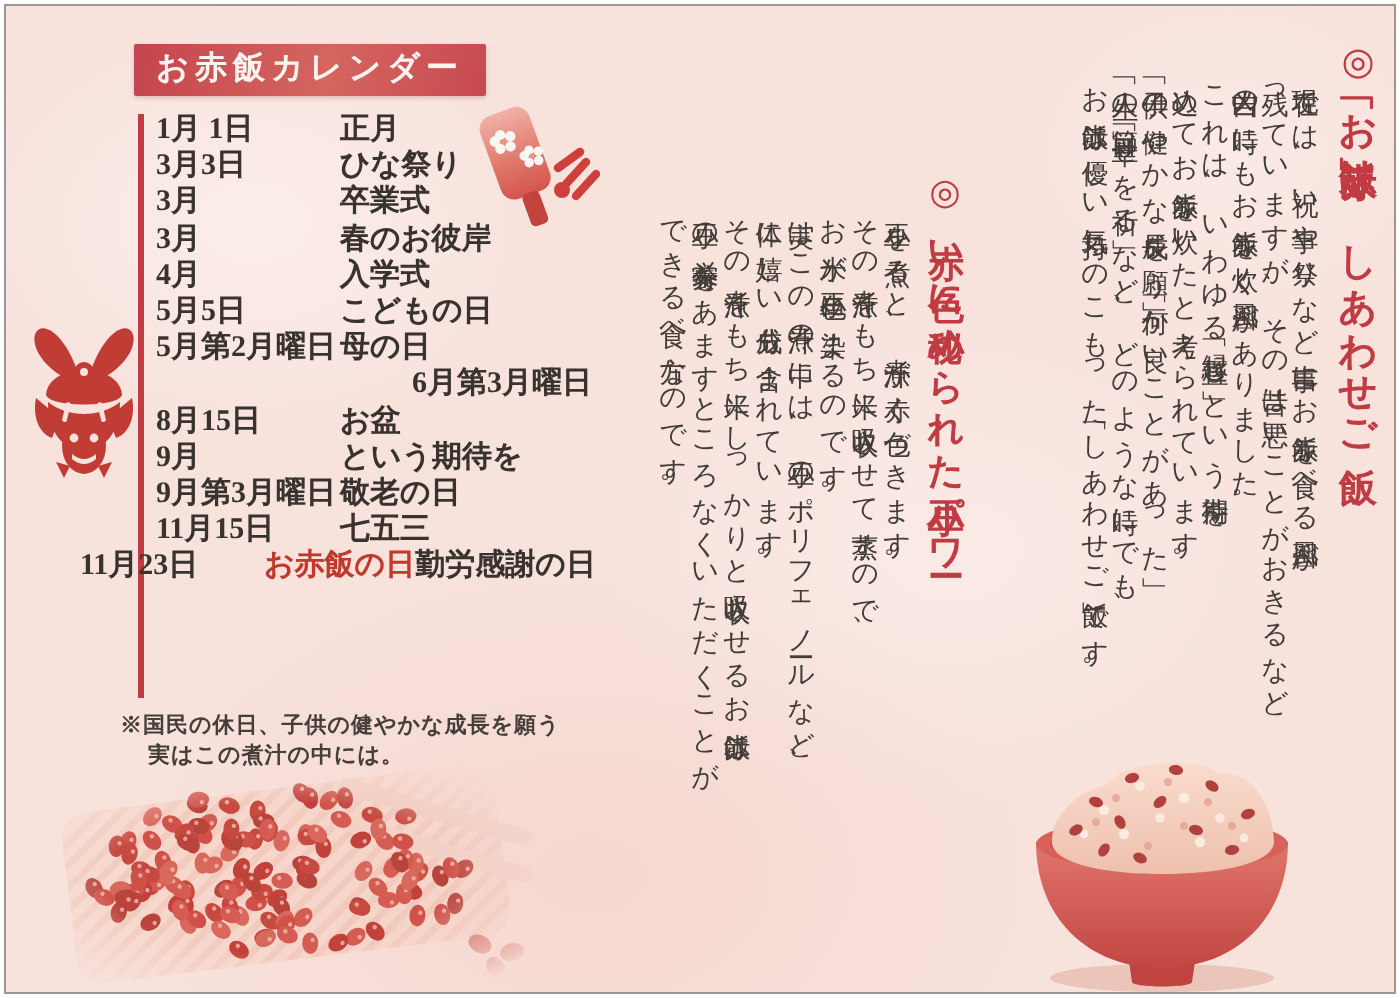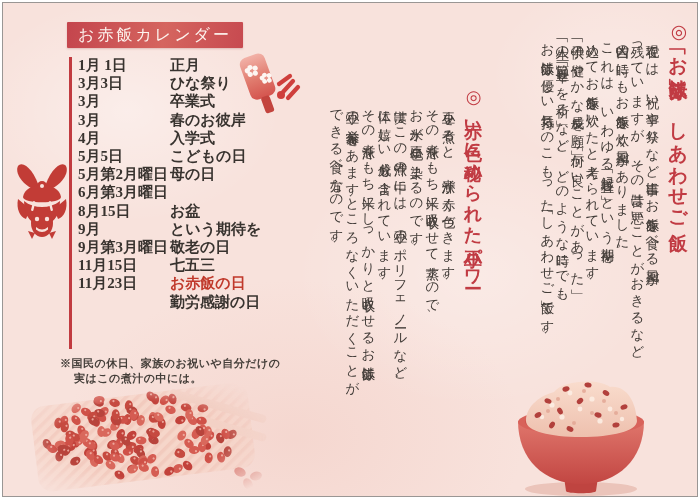--- a/index.html
+++ b/index.html
@@ -17,31 +17,31 @@
       radial-gradient(ellipse 260px 190px at 68% 55%, rgba(255,255,255,0.28), transparent 70%),
       radial-gradient(ellipse 320px 220px at 42% 88%, rgba(238,189,178,0.30), transparent 72%),
       radial-gradient(ellipse 180px 140px at 88% 15%, rgba(255,255,255,0.25), transparent 70%);
   }
   .frame{position:absolute;inset:0;border:1px solid #9a9694;pointer-events:none;}
 
   
   .banner{
     position:absolute;left:65px;top:20px;width:176px;height:26px;
     background:linear-gradient(100deg,#c4454d 0%,#d5655f 55%,#c74a50 100%);
-    color:#fdf4ef;font-weight:normal;font-size:16px;line-height:26px;
+    color:#fdf4ef;font-weight:bold;font-size:16px;line-height:26px;
     text-align:center;letter-spacing:3px;border-radius:1px;
     box-shadow:0 1px 2px rgba(150,60,60,0.25);
   }
   .red-rule{position:absolute;left:67px;top:55px;width:3px;height:292px;background:#c13b40;}
   .cal-list{position:absolute;left:76px;top:54px;width:220px;color:#38332f;}
-  .cal-row{display:flex;font-size:15px;font-weight:bold;line-height:18.2px;white-space:nowrap;}
+  .cal-row{display:flex;font-size:15px;font-weight:bold;line-height:18.2px;white-space:nowrap;justify-content:flex-end;}
   .cal-date{width:92px;flex:0 0 92px;}
   .cal-event{flex:1;}
   .cal-event.hl{color:#c0392b;}
-  .cal-event-stack{display:flex;flex-direction:column;}
+  .cal-event-stack{display:flex;flex-direction:row;}
   .footnote{
     position:absolute;left:58px;top:354px;font-size:11px;font-weight:bold;
     color:#453f3a;line-height:15px;letter-spacing:0.5px;white-space:nowrap;
   }
   .footnote .l2{padding-left:14px;}
 
   
   .vsec{
     position:absolute;
     writing-mode:vertical-rl;
@@ -740,21 +740,21 @@
     <div class="cal-row">
       <span class="cal-date">11月23日</span>
       <span class="cal-event-stack">
         <span class="cal-event hl">お赤飯の日</span>
         <span class="cal-event">勤労感謝の日</span>
       </span>
     </div>
   </div>
 
   <div class="footnote">
-    <div class="l1">※国民の休日、家族のお祝いや自分だけの</div>
+    <div class="l1">※国民の休日、子供の健やかな成長を願う</div>
     <div class="l2">実はこの煮汁の中には。</div>
   </div>
 
   <div class="vsec sec-power">
     <h2 class="vtitle">◎赤い色に秘められた小豆パワー</h2>
     <p>小豆を煮ると、煮汁が赤く色づきます。</p>
     <p>その煮汁をもち米に吸収させて蒸すので、</p>
     <p>お米が小豆色に染まるのです。</p>
     <p>実はこの煮汁の中には、小豆のポリフェノールなど、</p>
     <p>体に嬉しい成分も含まれています。</p>

